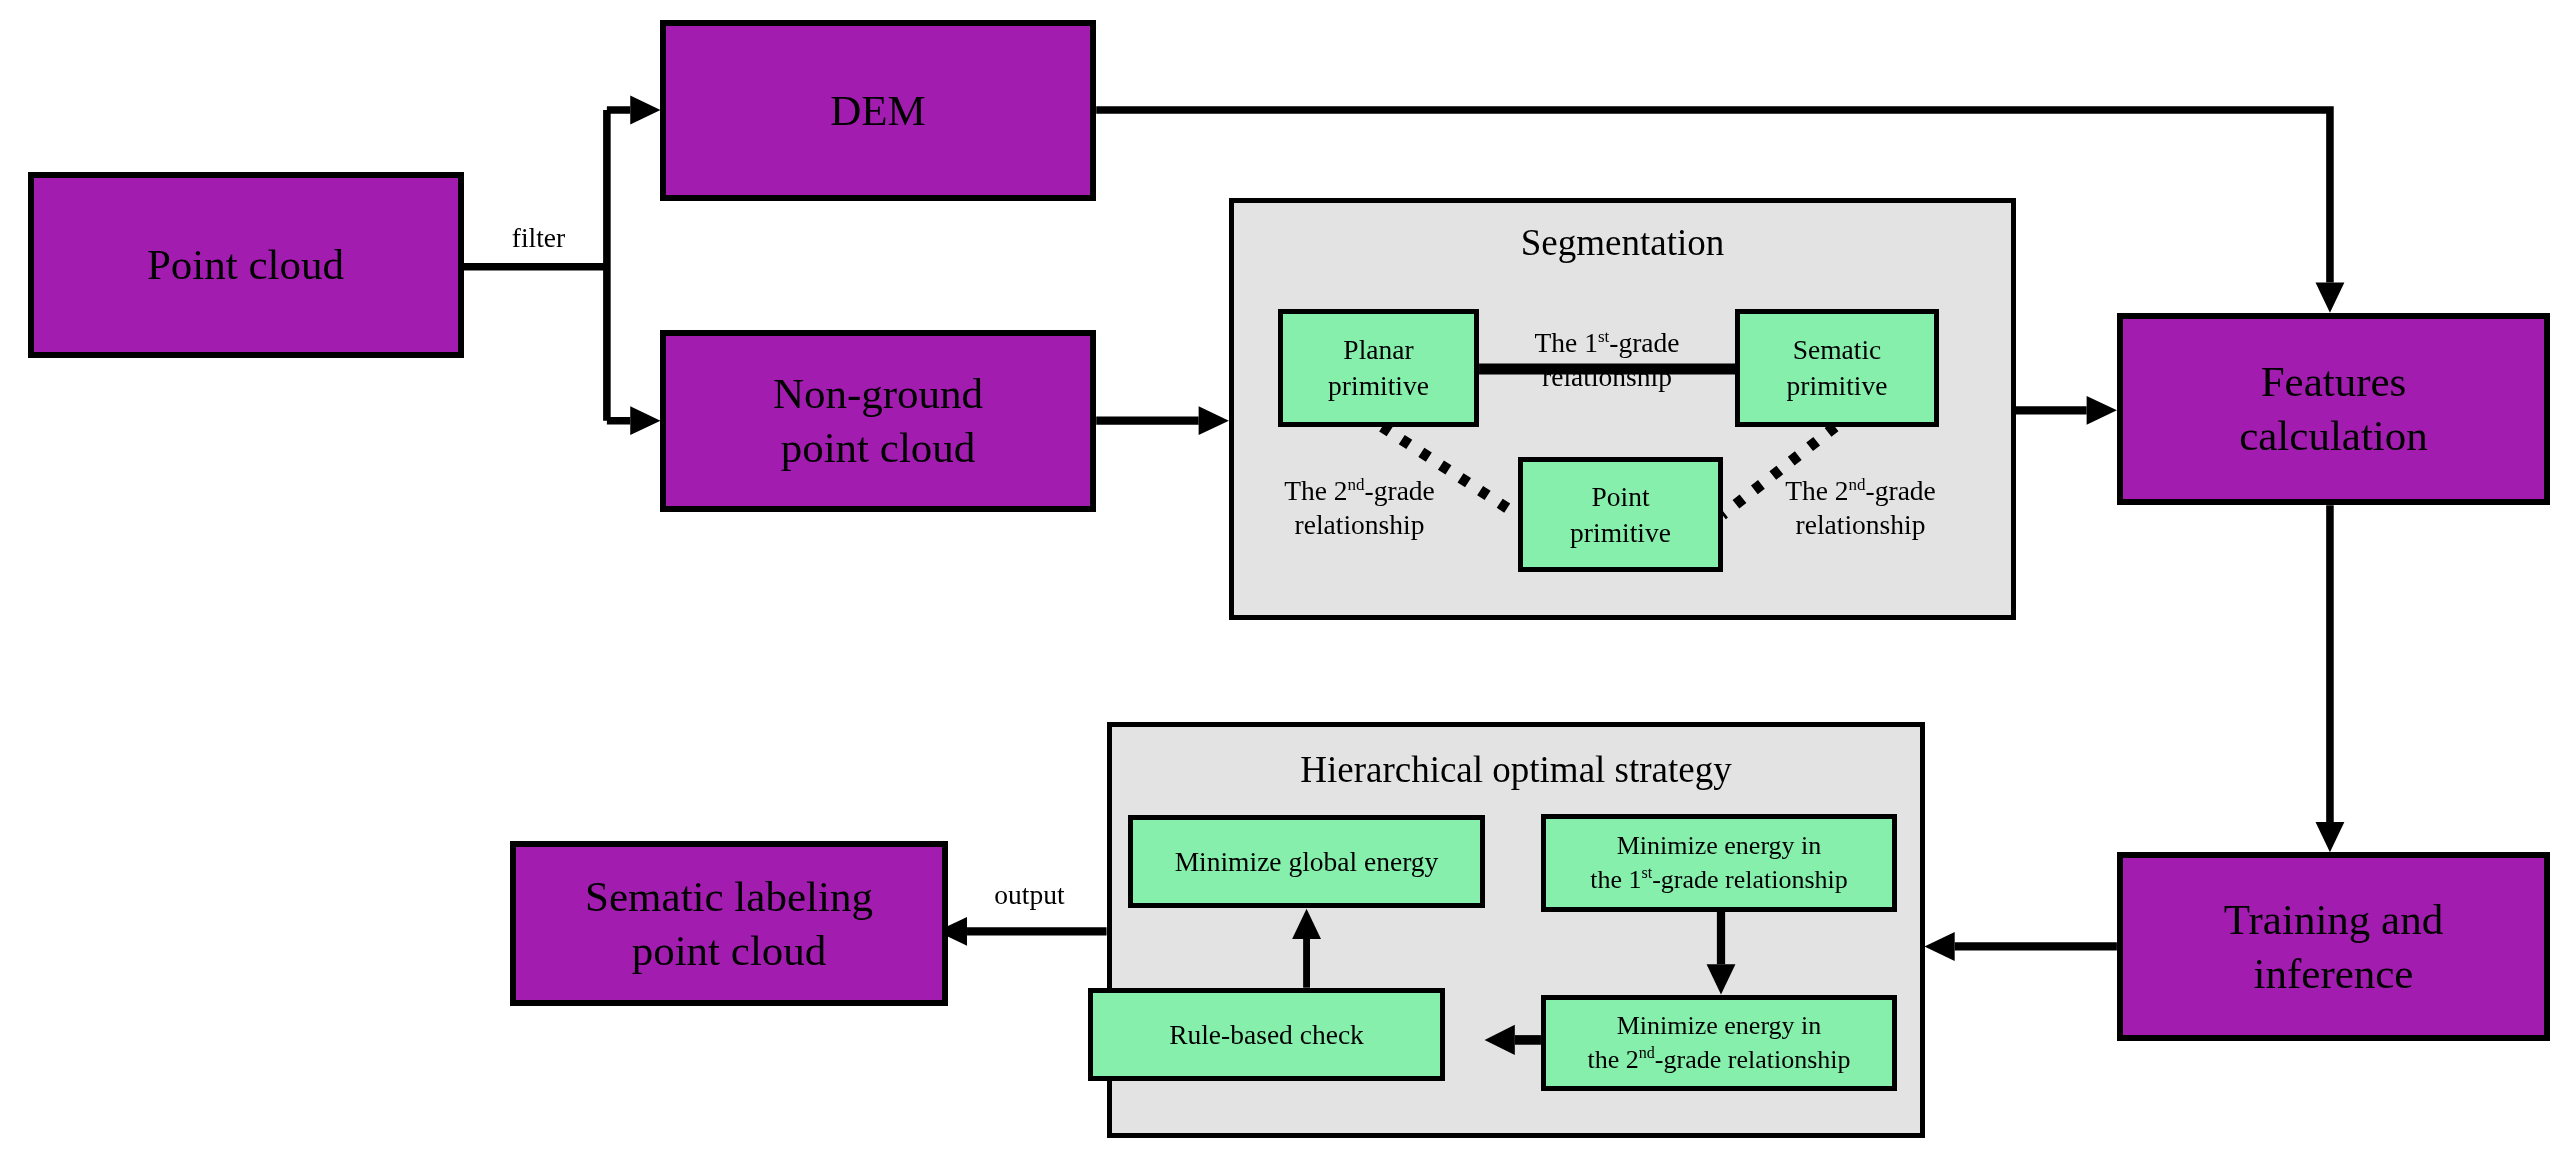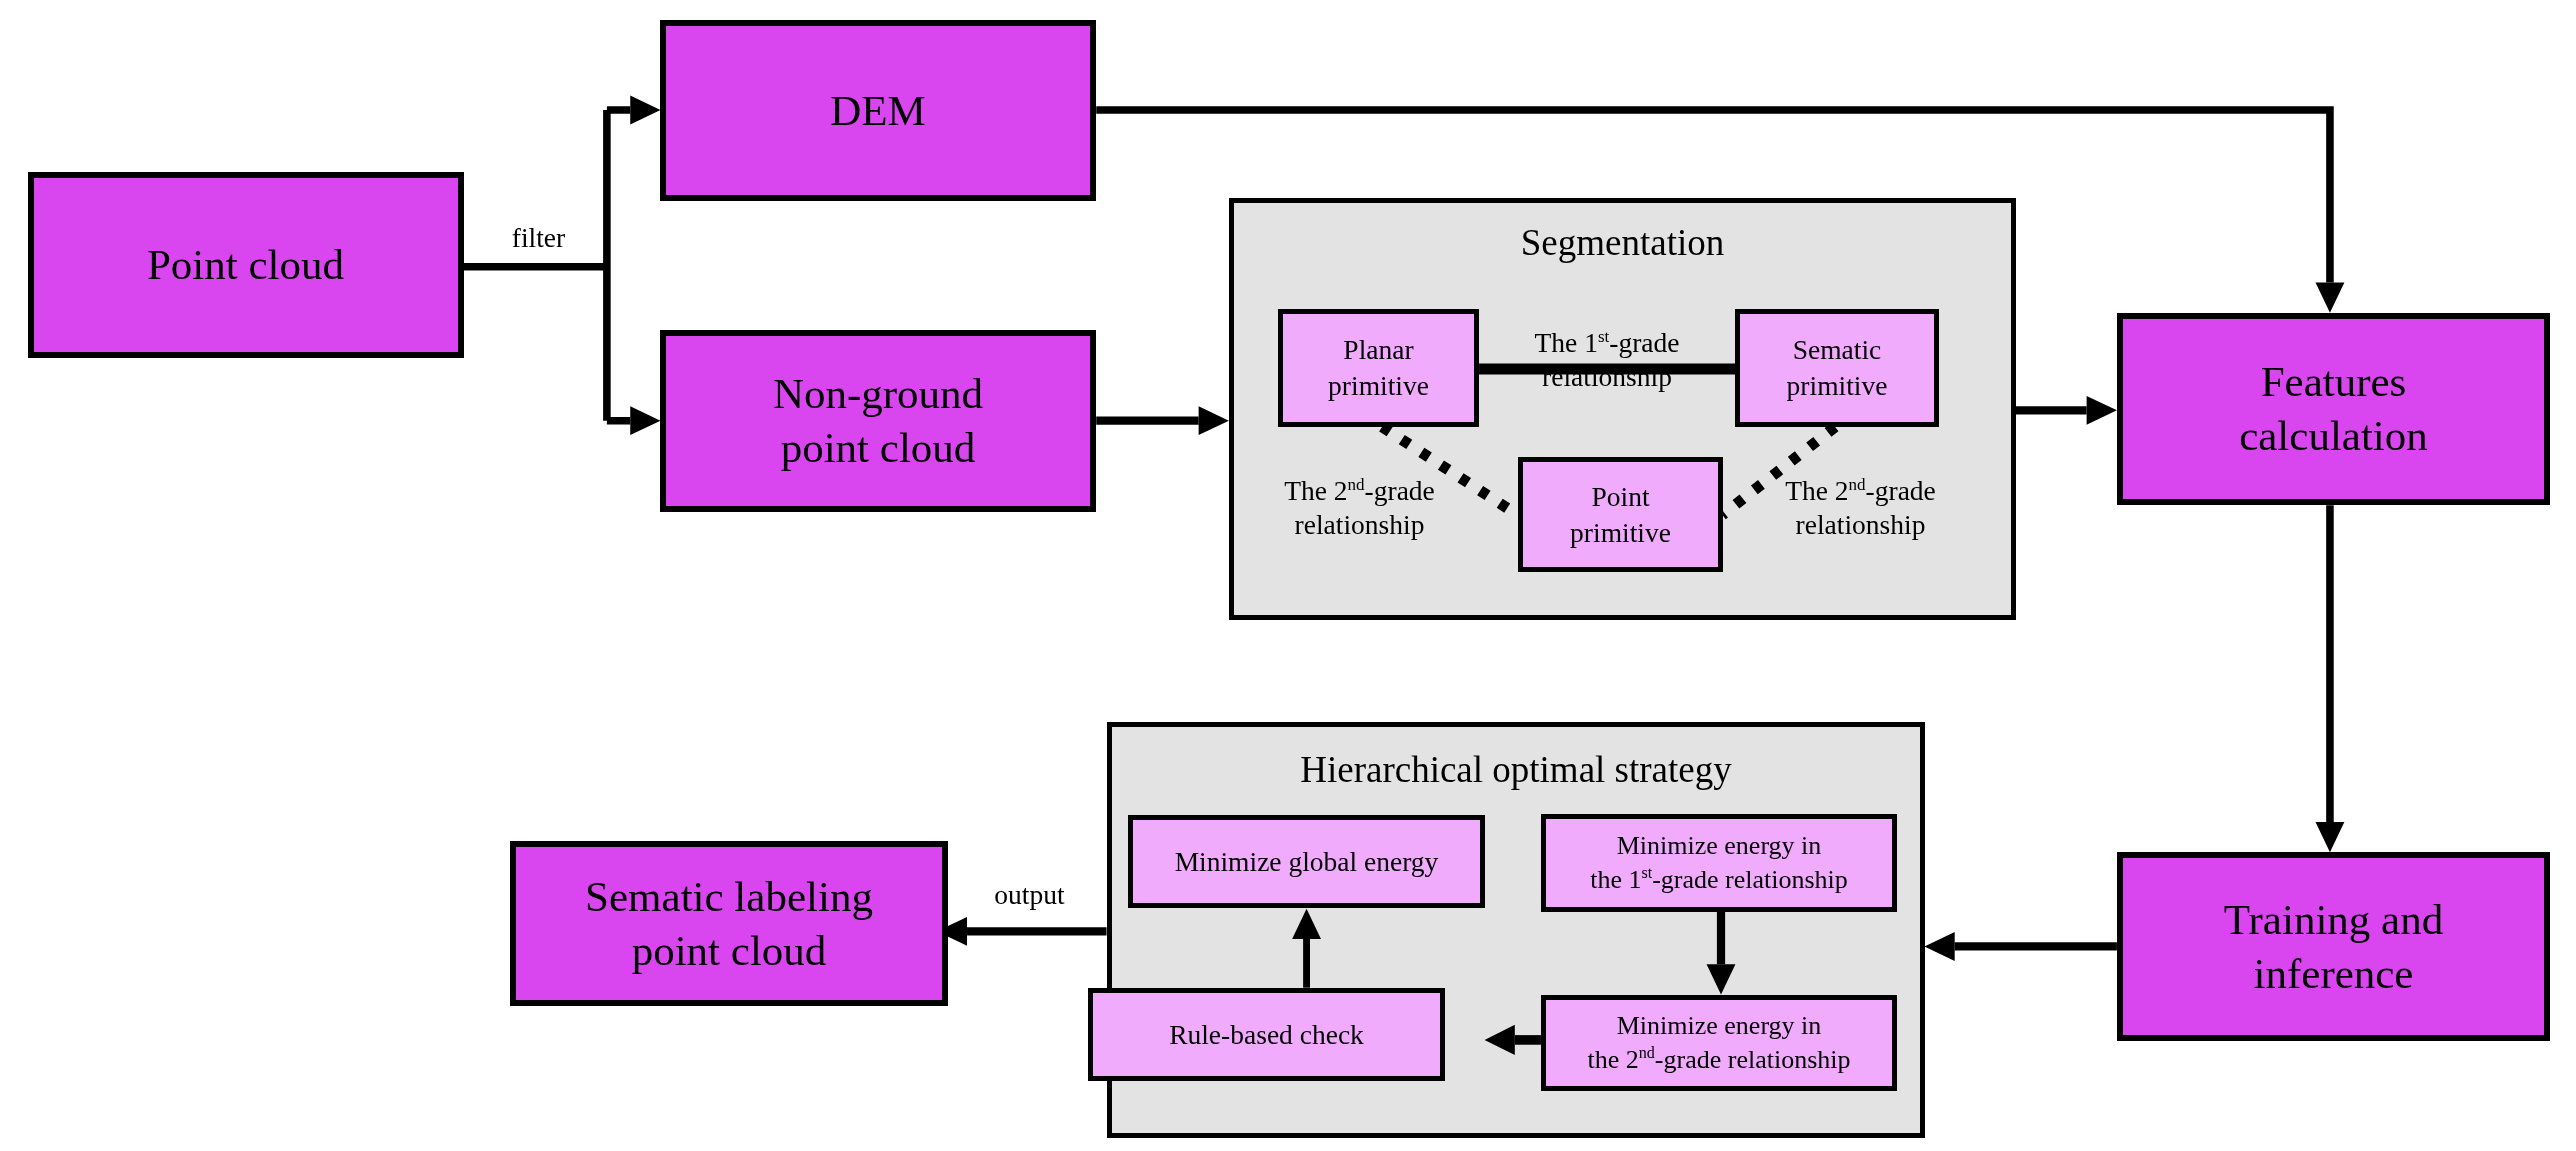--- a/index.html
+++ b/index.html
@@ -1,27 +1,27 @@
 <!DOCTYPE html>
 <html style="font-size:11px"><head>
 <meta charset="utf-8">
 <style>
   html, body { margin: 0; padding: 0; background: #ffffff; }
   body { width: 2576px; height: 1152px; position: relative;
          font-family: "Liberation Serif", "DejaVu Serif", serif; color: #000; }
   #canvas { position: absolute; left: 0; top: 0; width: 2576px; height: 1152px; }
   svg.wires { position: absolute; left: 0; top: 0; z-index: 1; }
-  .node { position: absolute; background: #d946ef; border: 6.9px solid #000;
+  .node { position: absolute; background: #a21caf; border: 6.9px solid #000;
           box-sizing: border-box; display: flex; flex-direction: column;
           align-items: center; justify-content: center; text-align: center;
           font-size: 43px; line-height: 1.25; z-index: 2; }
   .panel { position: absolute; background: #e3e3e3; border: 5.5px solid #000;
            box-sizing: border-box; z-index: 0; }
   .panel-title { position: absolute; text-align: center; font-size: 37px; z-index: 2; }
-  .inner { position: absolute; background: #f0abfc; border: 5.5px solid #000;
+  .inner { position: absolute; background: #86efac; border: 5.5px solid #000;
            box-sizing: border-box; display: flex; flex-direction: column;
            align-items: center; justify-content: center; text-align: center;
            font-size: 27.5px; line-height: 1.3; z-index: 2; }
   .lbl { position: absolute; font-size: 27.5px; text-align: center;
          line-height: 1.22; z-index: 2; }
   sup { font-size: 62%; line-height: 0; vertical-align: super; }
   .stroke { stroke: #000; fill: none; }
   .head { fill: #000; stroke: none; }
 </style>
 </head>

